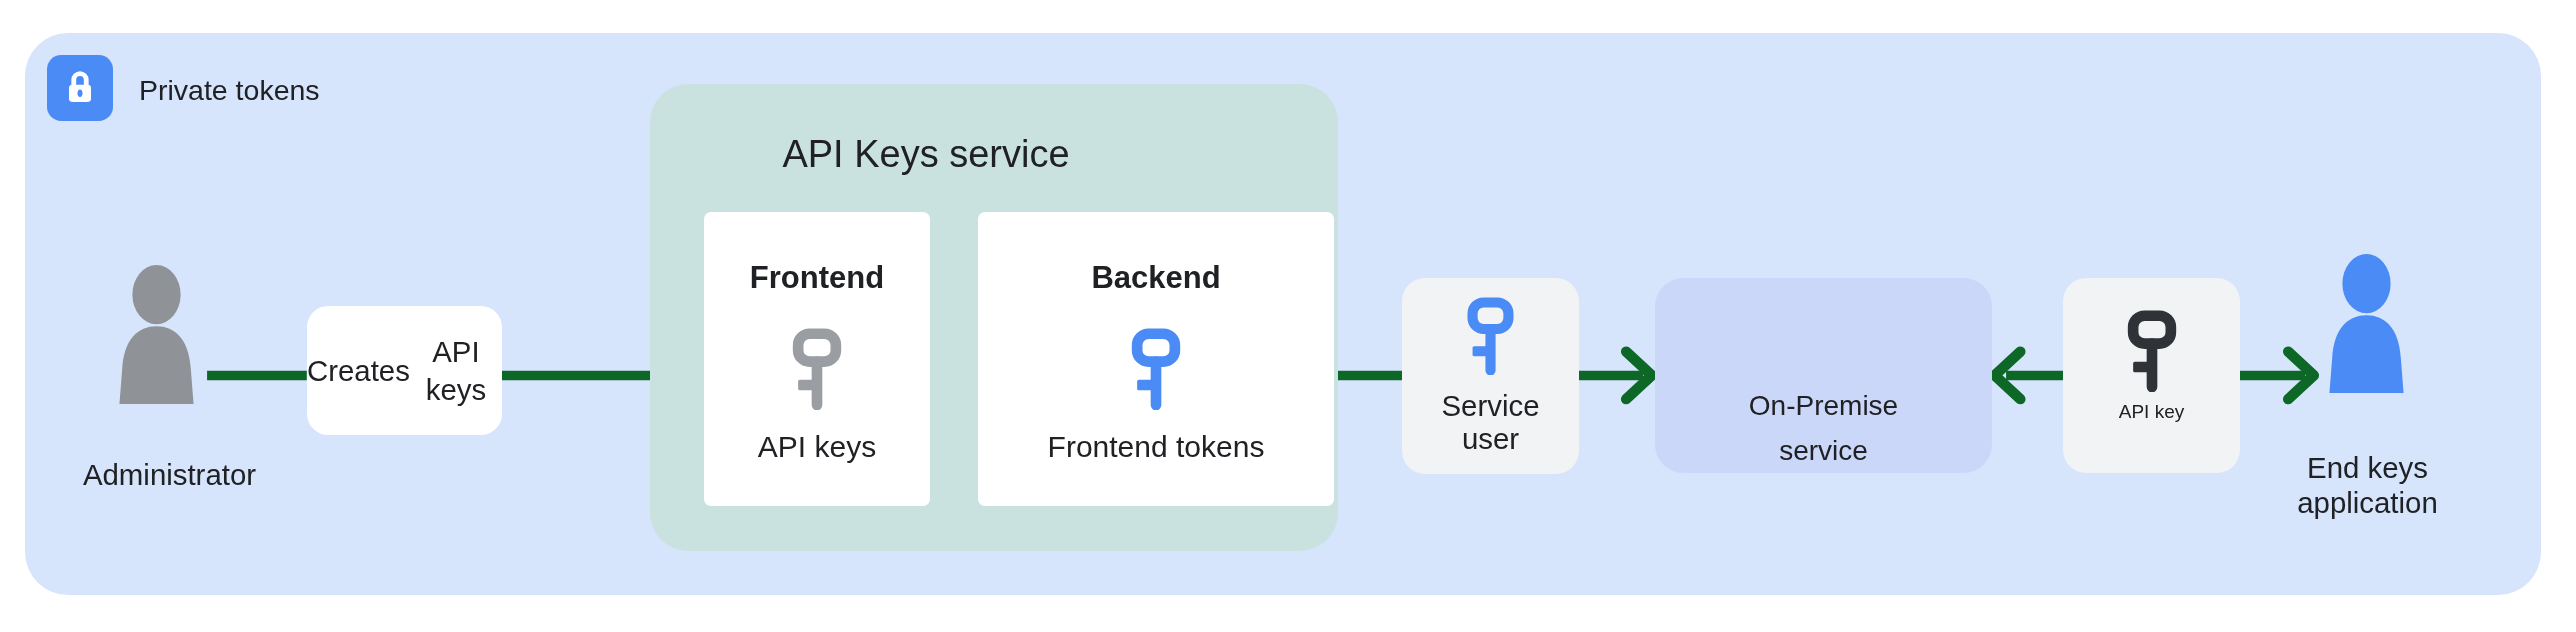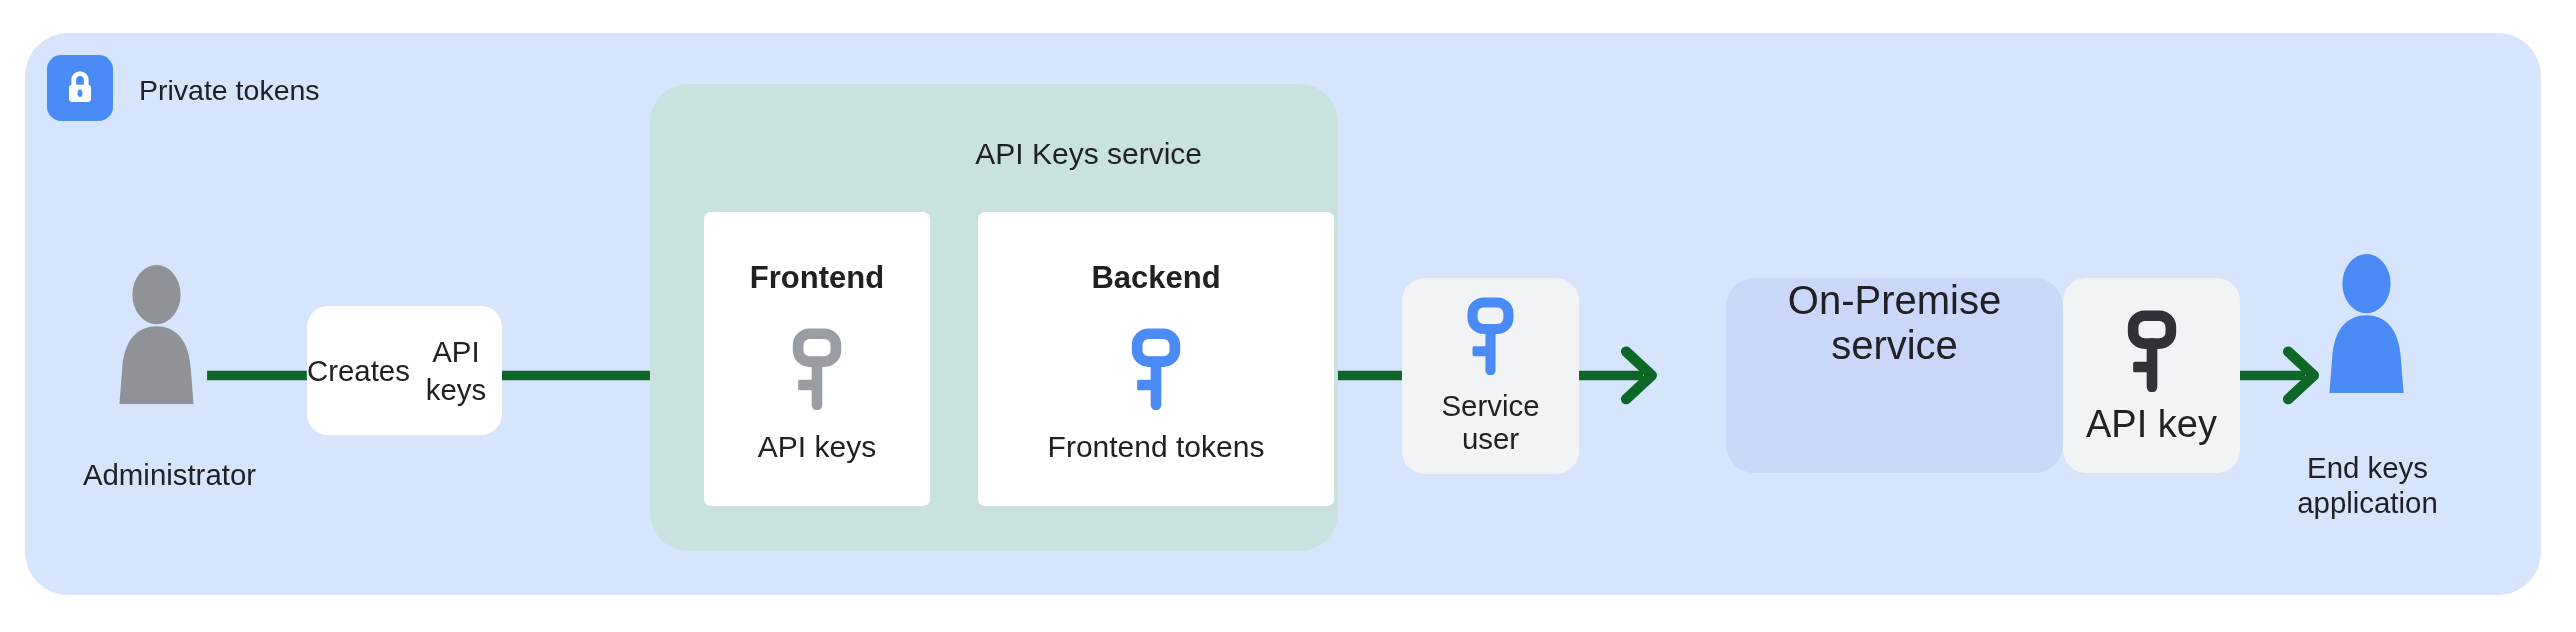--- a/index.html
+++ b/index.html
@@ -25,21 +25,21 @@
   .person.enduser{left:2320px;top:254px}
   .person.enduser .fig{fill:var(--accent-blue)}
 
   .center-label{position:absolute;width:285px;text-align:center;font-size:29.4px;line-height:35px}
   .admin-label{left:27px;top:457px}
   .enduser-label{left:2225px;top:450px}
 
   .creates-box{position:absolute;left:307px;top:306px;width:195px;height:129px;background:var(--card-white);border-radius:21px;display:flex;flex-direction:row;align-items:center;justify-content:center;text-align:center;font-size:29.4px;line-height:38px}
 
   .tealzone{position:absolute;left:650px;top:84px;width:688px;height:467px;background:var(--service-bg);border-radius:38px}
-  .teal-title{position:absolute;left:650px;top:135px;width:552px;text-align:right;font-size:30px;line-height:38px}
+  .teal-title{position:absolute;left:650px;top:135px;width:552px;text-align:center;font-size:38px;line-height:38px}
 
   .card{position:absolute;top:212px;height:294px;background:var(--card-white);border-radius:7px;display:flex;flex-direction:column;align-items:center;padding-top:49px}
   .card.frontend{left:704px;width:226px}
   .card.backend{left:978px;width:356px}
   .card-title{font-size:31px;font-weight:700;line-height:34px}
   .card .key{margin-top:33px}
   .card-caption{margin-top:21px;font-size:30px;line-height:32px;white-space:nowrap}
 
   .key{display:block}
   .key .ring{fill:none;stroke-width:13}
@@ -48,23 +48,23 @@
   .key.gray .tooth{fill:var(--key-gray)}
   .key.blue .ring,.key.blue .shaft{stroke:var(--accent-blue)}
   .key.blue .tooth{fill:var(--accent-blue)}
   .key.dark .ring,.key.dark .shaft{stroke:var(--key-dark)}
   .key.dark .tooth{fill:var(--key-dark)}
 
   .minicard{position:absolute;background:var(--card-gray);border-radius:23px;display:flex;flex-direction:column;align-items:center;text-align:center}
   .minicard.service-token{left:1402px;top:278px;width:177px;height:196px;padding-top:19px}
   .minicard.service-token .mini-label{margin-top:14.2px;font-size:29.4px;line-height:33px}
   .minicard.api-key{left:2063px;top:278px;width:177px;height:195px;padding-top:32px}
-  .minicard.api-key .mini-label{margin-top:16px;font-size:38px;line-height:32px}
+  .minicard.api-key .mini-label{margin-top:4px;font-size:19px;line-height:32px}
 
-  .onprem{position:absolute;left:1726px;top:278px;width:337px;height:195px;background:var(--onprem-bg);border-radius:28.5px;display:flex;align-items:flex-start;justify-content:center;text-align:center;font-size:40px;line-height:45px}
+  .onprem{position:absolute;left:1655px;top:278px;width:337px;height:195px;background:var(--onprem-bg);border-radius:28.5px;display:flex;align-items:flex-end;justify-content:center;text-align:center;font-size:28px;line-height:45px}
 
   .connectors{position:absolute;left:0;top:0;pointer-events:none}
   .connectors line{stroke:var(--arrow-green);stroke-width:10}
   .connectors polyline{stroke:var(--arrow-green);stroke-width:11;fill:none;stroke-linecap:round;stroke-linejoin:round}
 </style>
 </head>
 <body>
 
 <div class="canvas">
 

